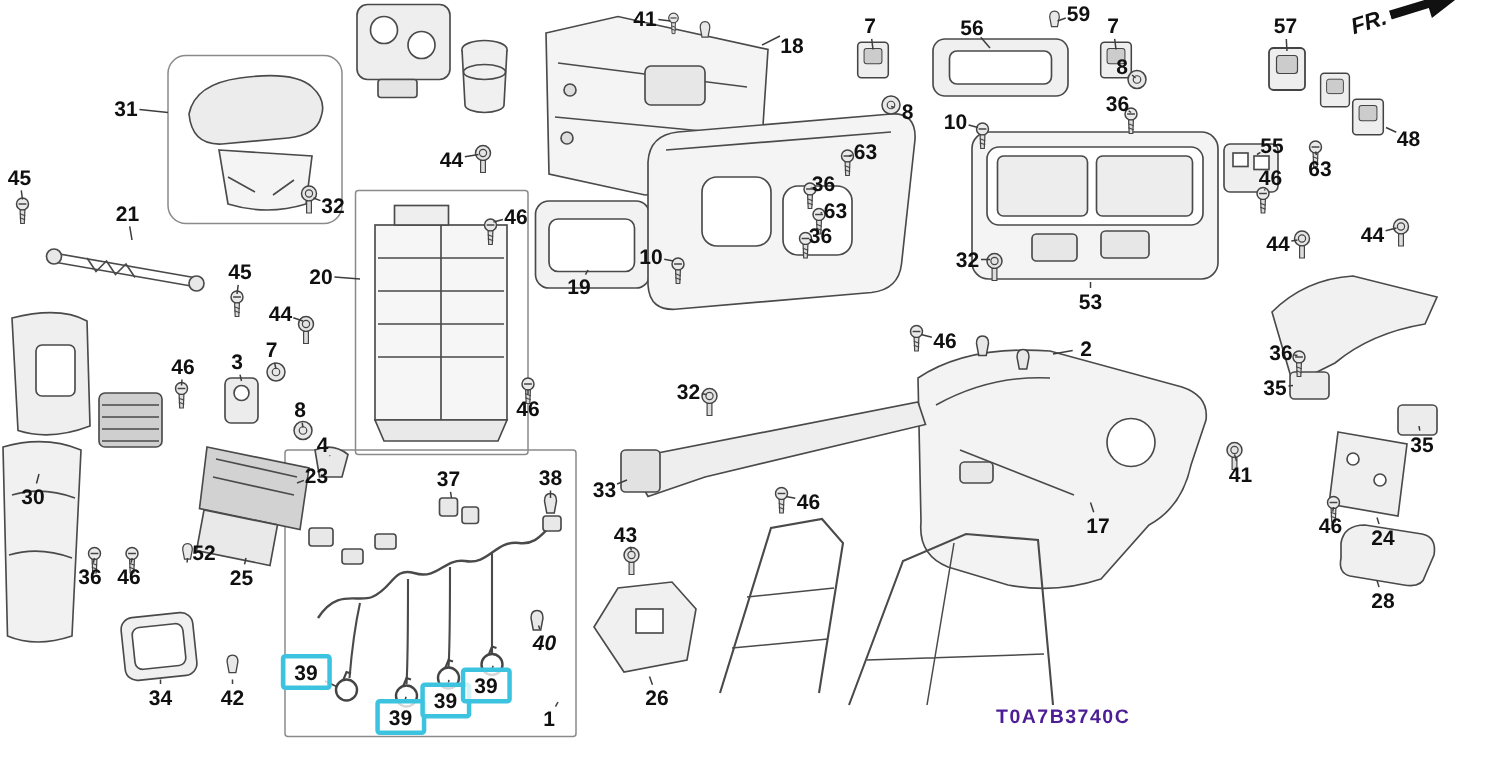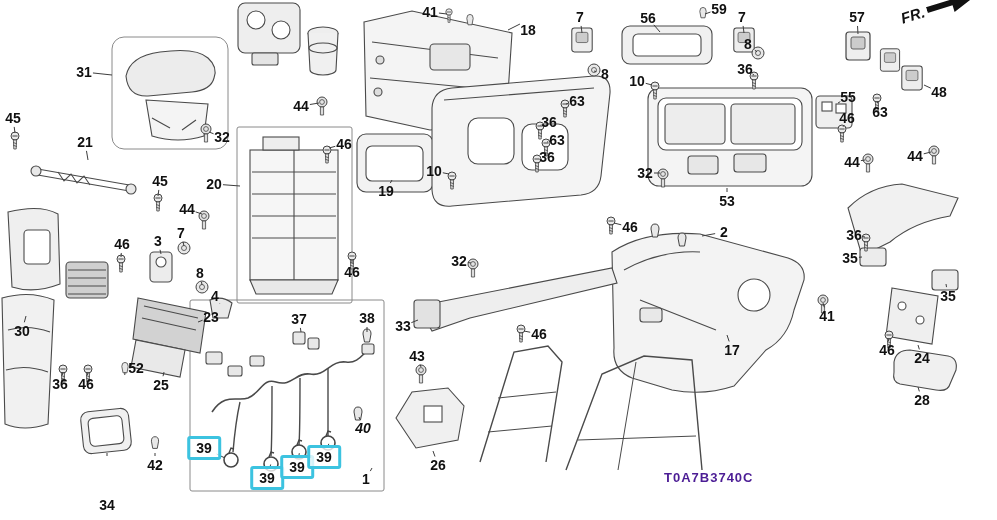--- a/index.html
+++ b/index.html
@@ -420,21 +420,21 @@
       <div class="callout" style="left: 60px; top: 384px;">36</div>
       <div class="callout" style="left: 86px; top: 384px;">46</div>
       <div class="callout" style="left: 124px; top: 368px; margin-left: 12px;">52</div>
       <div class="callout" style="left: 161px; top: 385px;">25</div>
       <div class="callout" style="left: 922px; top: 400px;">28</div>
       <div class="callout" style="left: 363px; top: 428px; font-style: italic;">40</div>
       <div class="callout hl" style="left: 204px; top: 448px;">39</div>
       <div class="callout hl" style="left: 267px; top: 478px;">39</div>
       <div class="callout hl" style="left: 297px; top: 467px;">39</div>
       <div class="callout hl" style="left: 324px; top: 457px;">39</div>
-      <div class="callout" style="left: 107px; top: 465px; margin-top: 40px;">34</div>
+      <div class="callout" style="left: 107px; top: 465px;">34</div>
       <div class="callout" style="left: 155px; top: 465px;">42</div>
       <div class="callout" style="left: 438px; top: 465px;">26</div>
       <div class="callout" style="left: 366px; top: 479px;">1</div>
     </div>
 
   <div class="fr">
     <span>FR.</span>
     <svg width="52" height="24" viewBox="0 0 52 24">
       <polygon points="0,9 26,9 26,2 52,12 26,22 26,15 0,15" fill="#111"></polygon>
     </svg>

